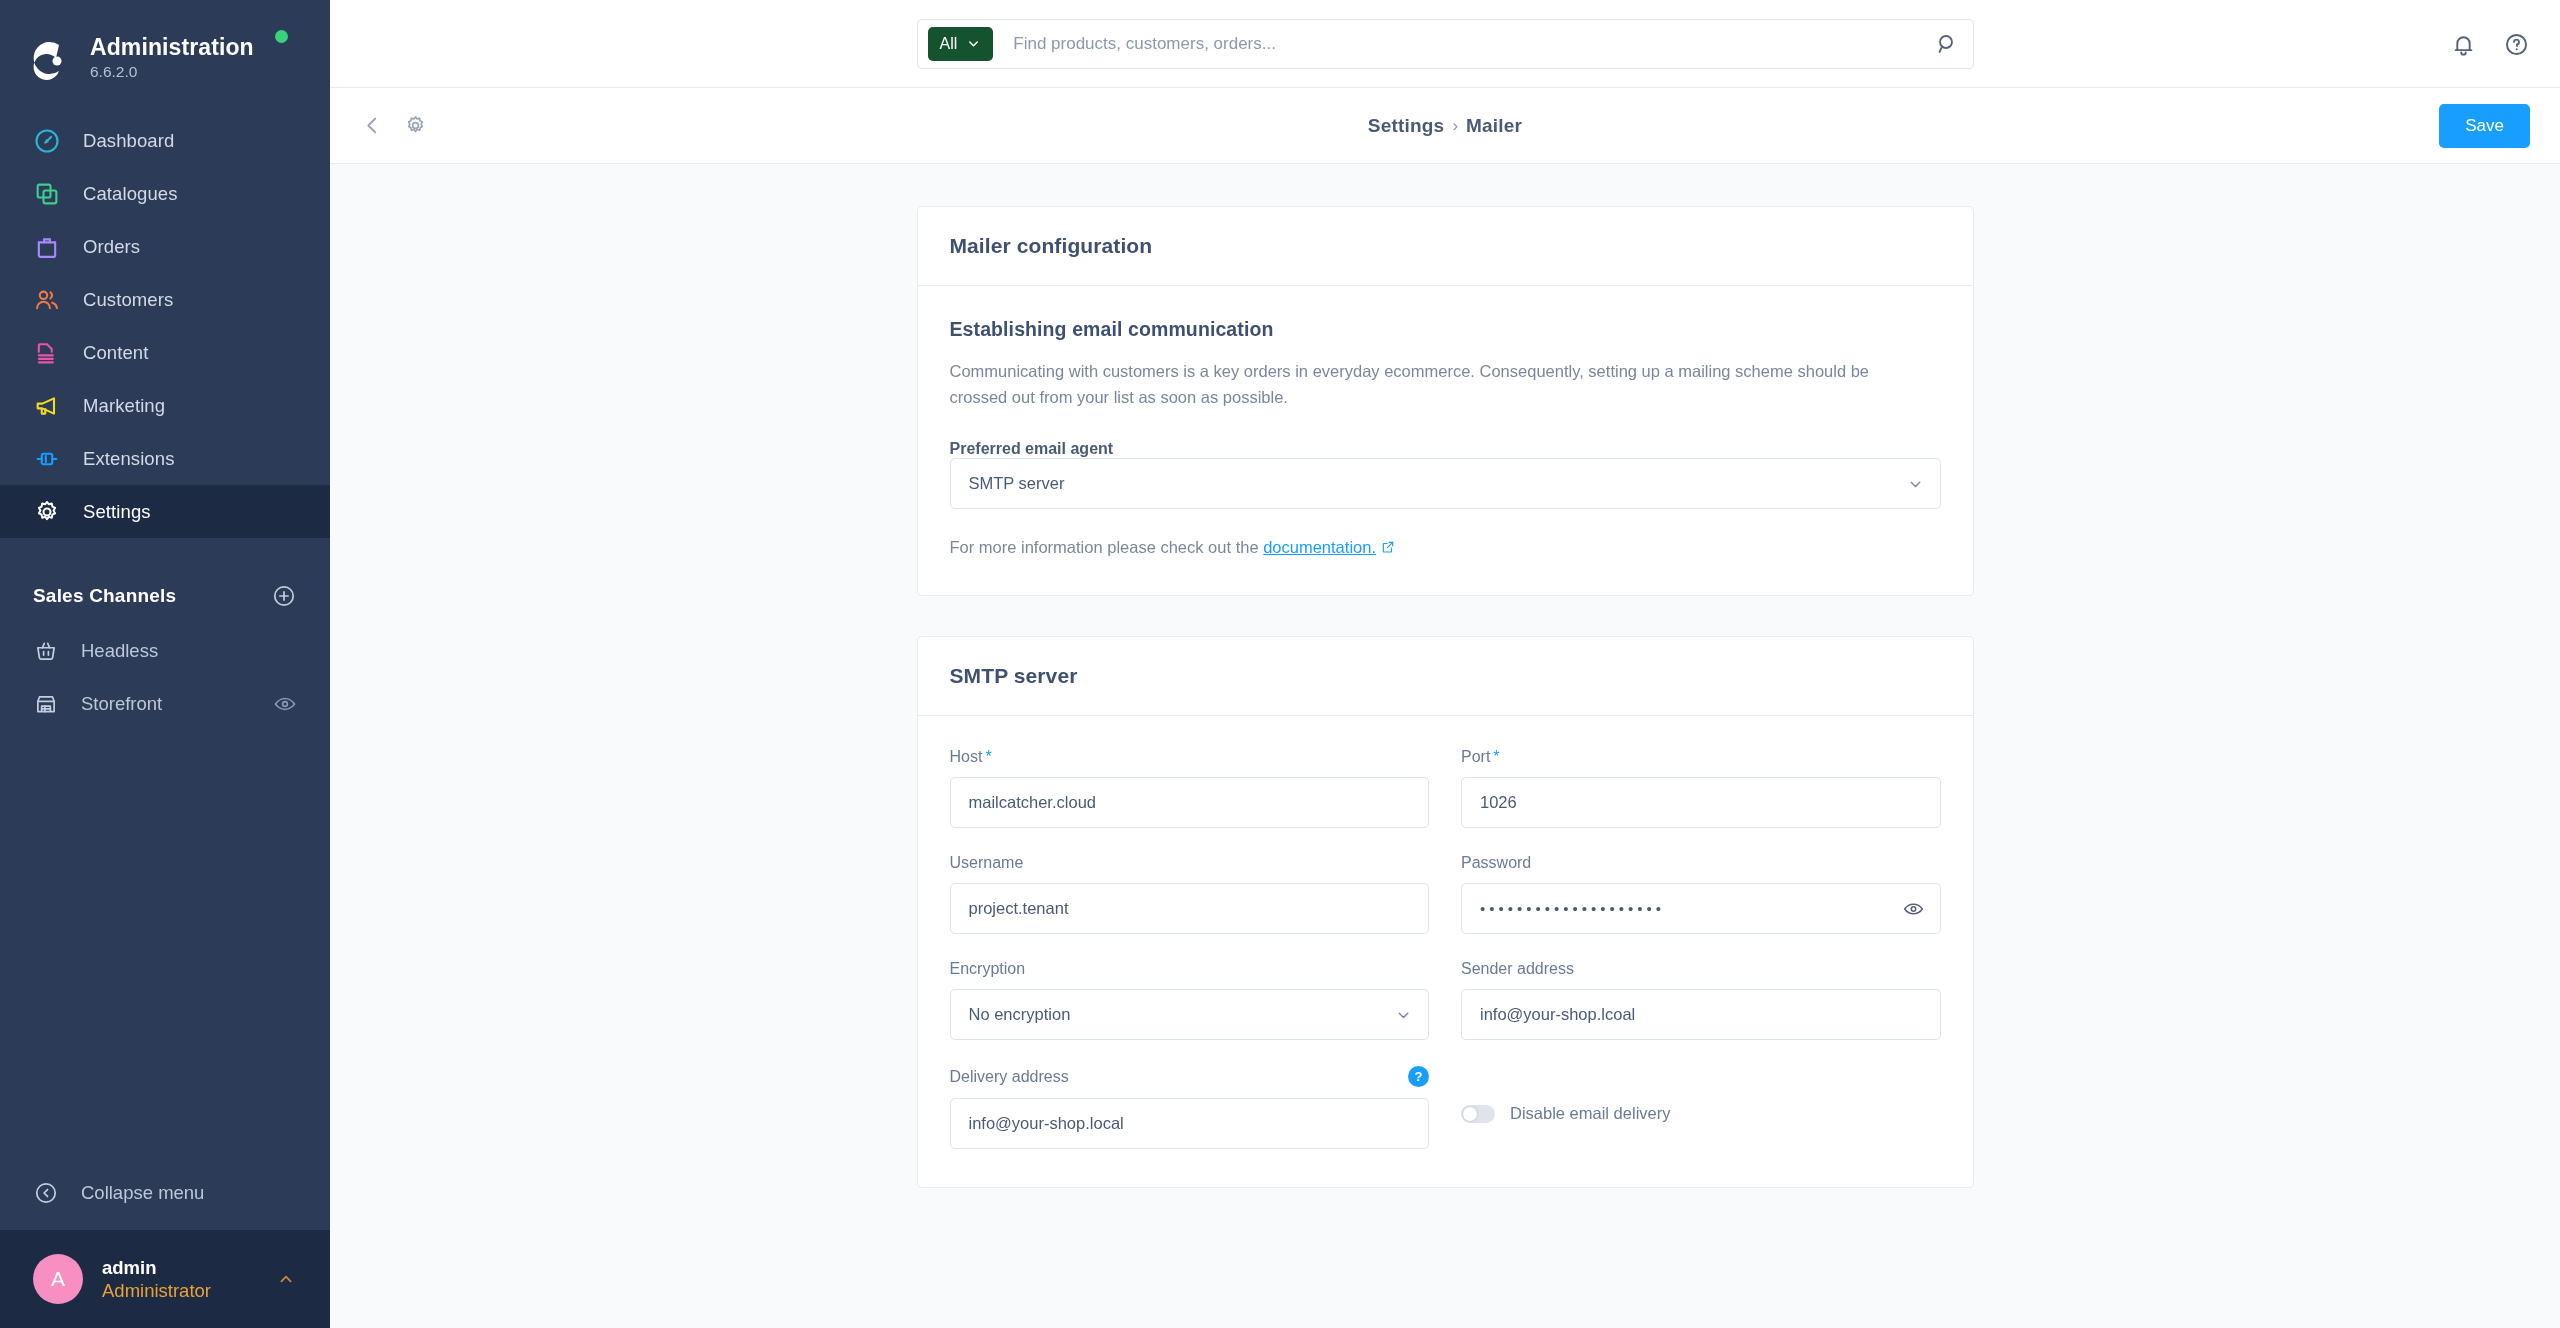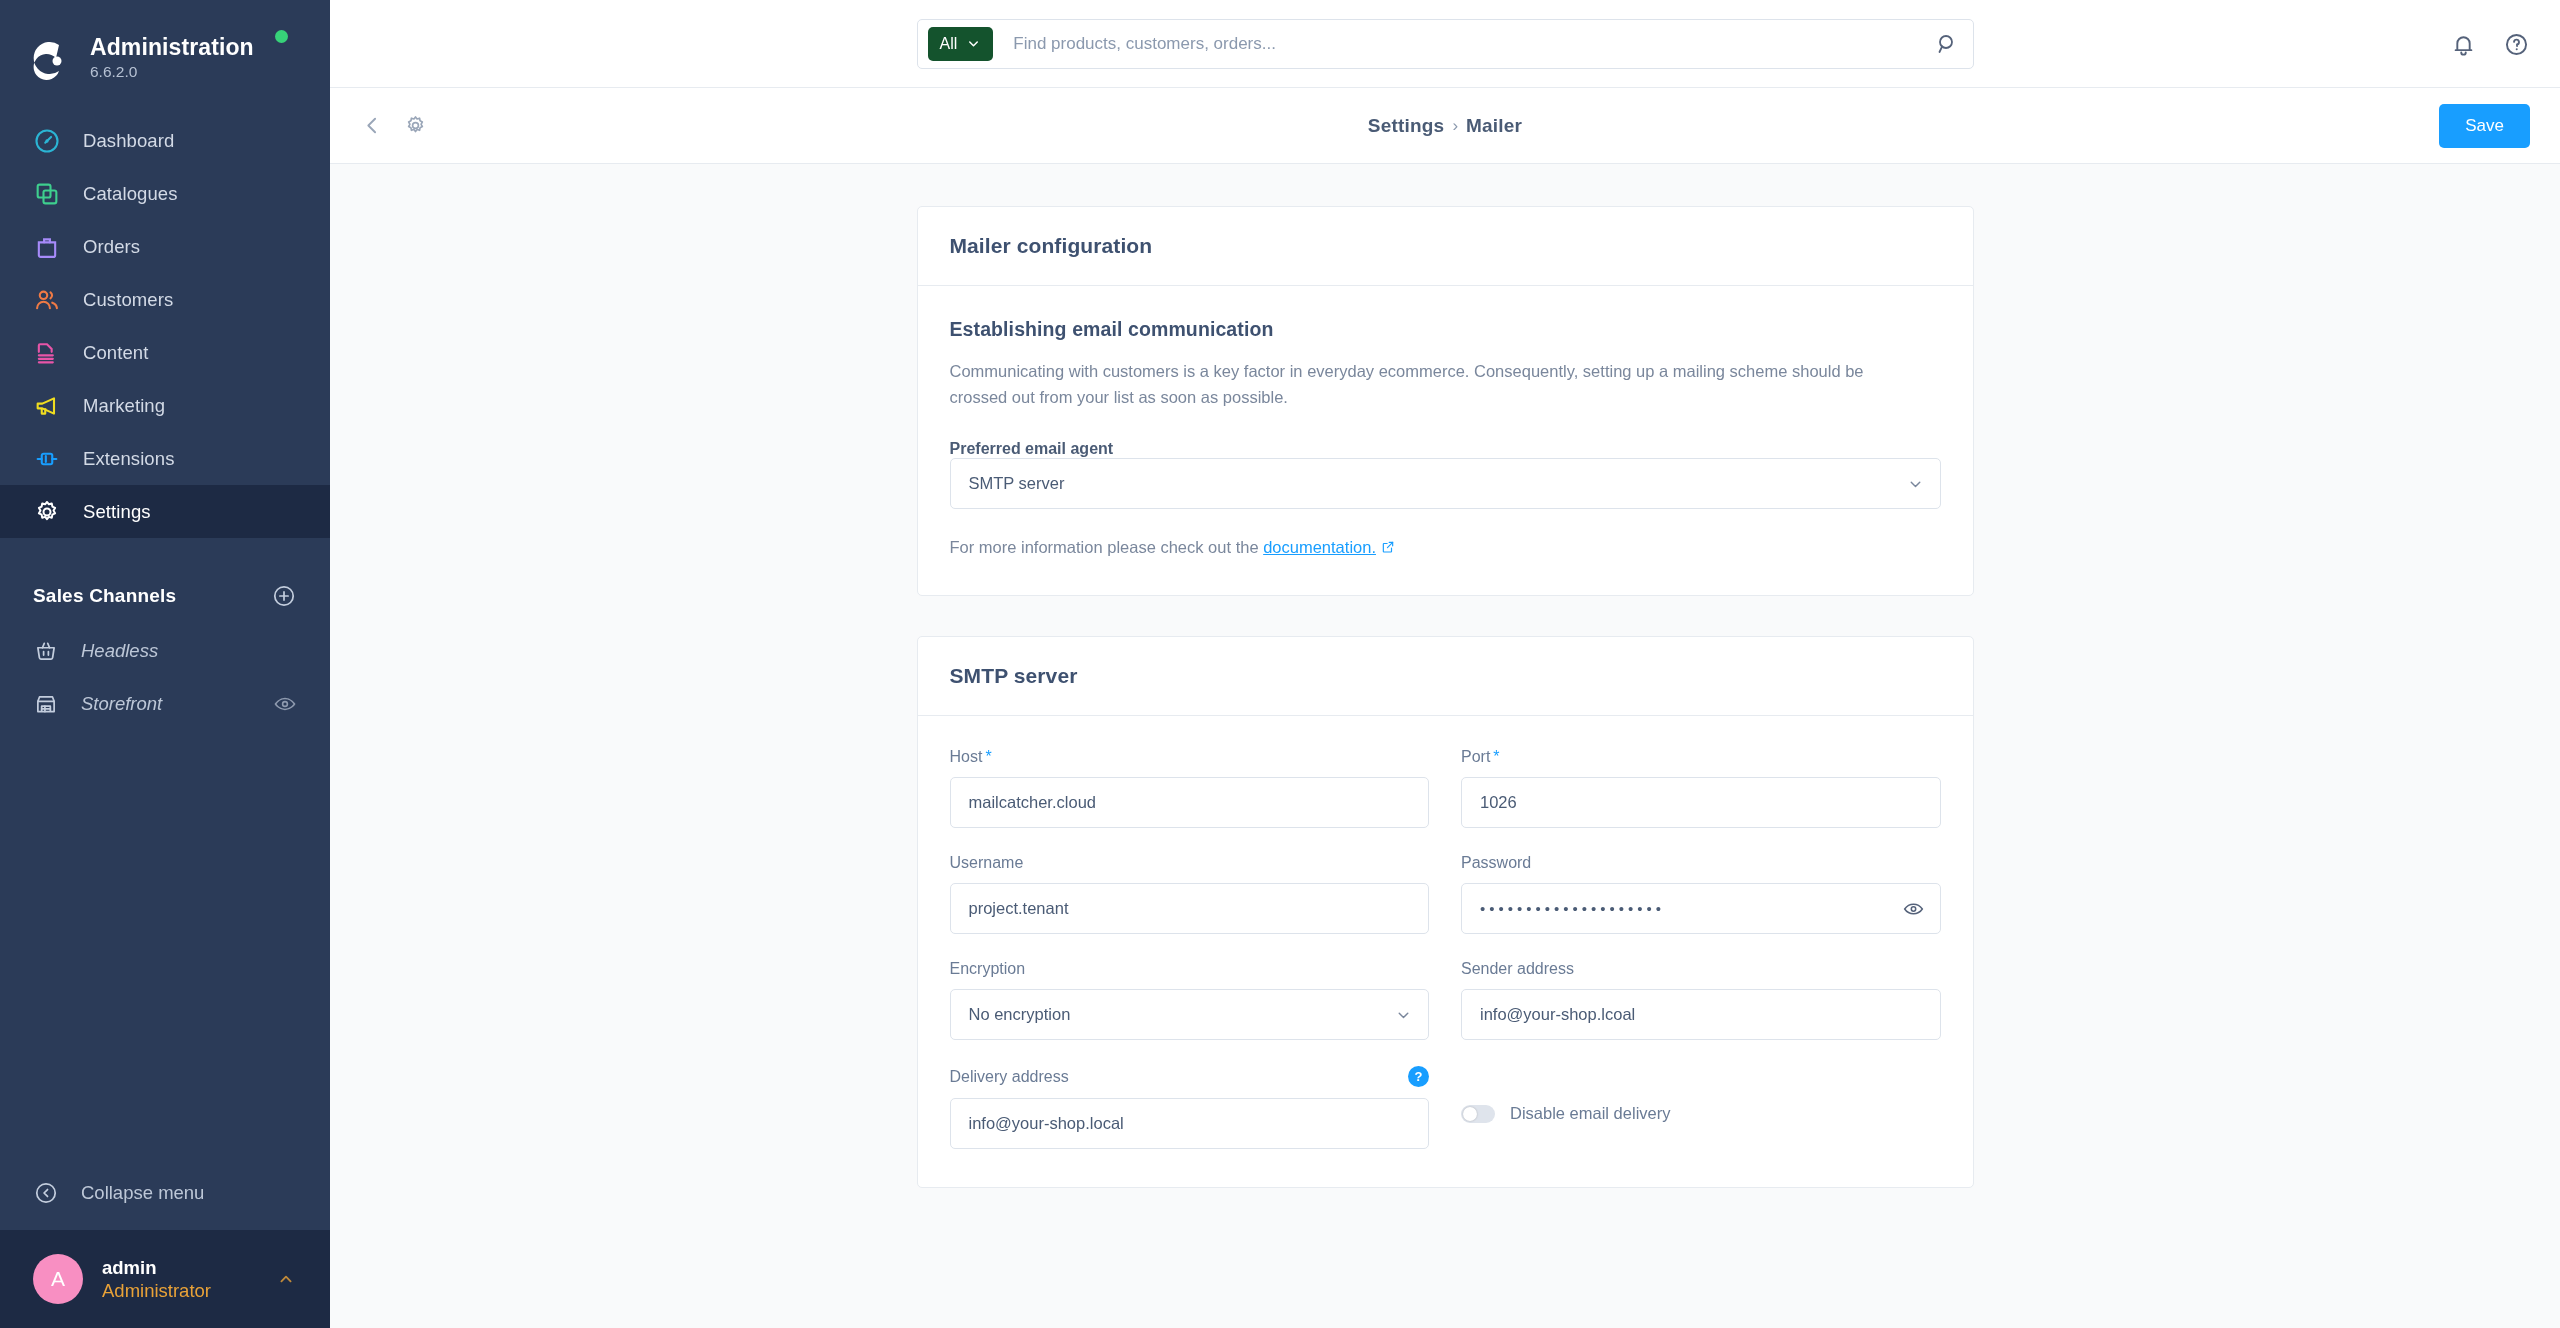--- a/index.html
+++ b/index.html
@@ -55,21 +55,21 @@
   .sb-section {
     margin-top: 38px; padding: 0 33px;
     display: flex; align-items: center; justify-content: space-between;
     height: 40px;
   }
   .sb-section-label {
     color: #ffffff; font-size: 19px; font-weight: bold; letter-spacing: .2px;
   }
   .sb-plus { width: 26px; height: 26px; cursor: pointer; }
 
-  .sb-channels { margin-top: 8px; font-style: italic; }
+  .sb-channels { margin-top: 8px; }
   .sb-channel {
     display: flex; align-items: center;
     height: 53px; padding: 0 33px; cursor: pointer;
   }
   .sb-channel .ic { width: 26px; height: 26px; flex-shrink: 0; display:block;}
   .sb-channel .lbl {
     margin-left: 22px; color: #bdc7d7; font-size: 18.5px; flex: 1;
   }
   .sb-eye { width: 24px; height: 24px; opacity: .65; }
 
@@ -434,21 +434,21 @@
     </div>
 
     <main class="content">
 
       <section class="card">
         <div class="card-head">
           <div class="card-title">Mailer configuration</div>
         </div>
         <div class="card-body">
           <div class="sec-title">Establishing email communication</div>
-          <div class="sec-desc">Communicating with customers is a key factor in everyday ecommerce. Consequently, setting up a mailing scheme should be crossed out from your list as soon as possible.</div>
+          <div class="sec-desc">Communicating with customers is a key orders in everyday ecommerce. Consequently, setting up a mailing scheme should be crossed out from your list as soon as possible.</div>
 
           <label class="field-label">Preferred email agent</label>
           <div class="select-wrap">
             <div class="fld">SMTP server</div>
             <svg class="chev" viewBox="0 0 24 24" fill="none" stroke="#7a879c" stroke-width="2">
               <path d="M6 9.5 L12 15.5 L18 9.5" stroke-linecap="round" stroke-linejoin="round"></path>
             </svg>
           </div>
 
           <div class="hint">

